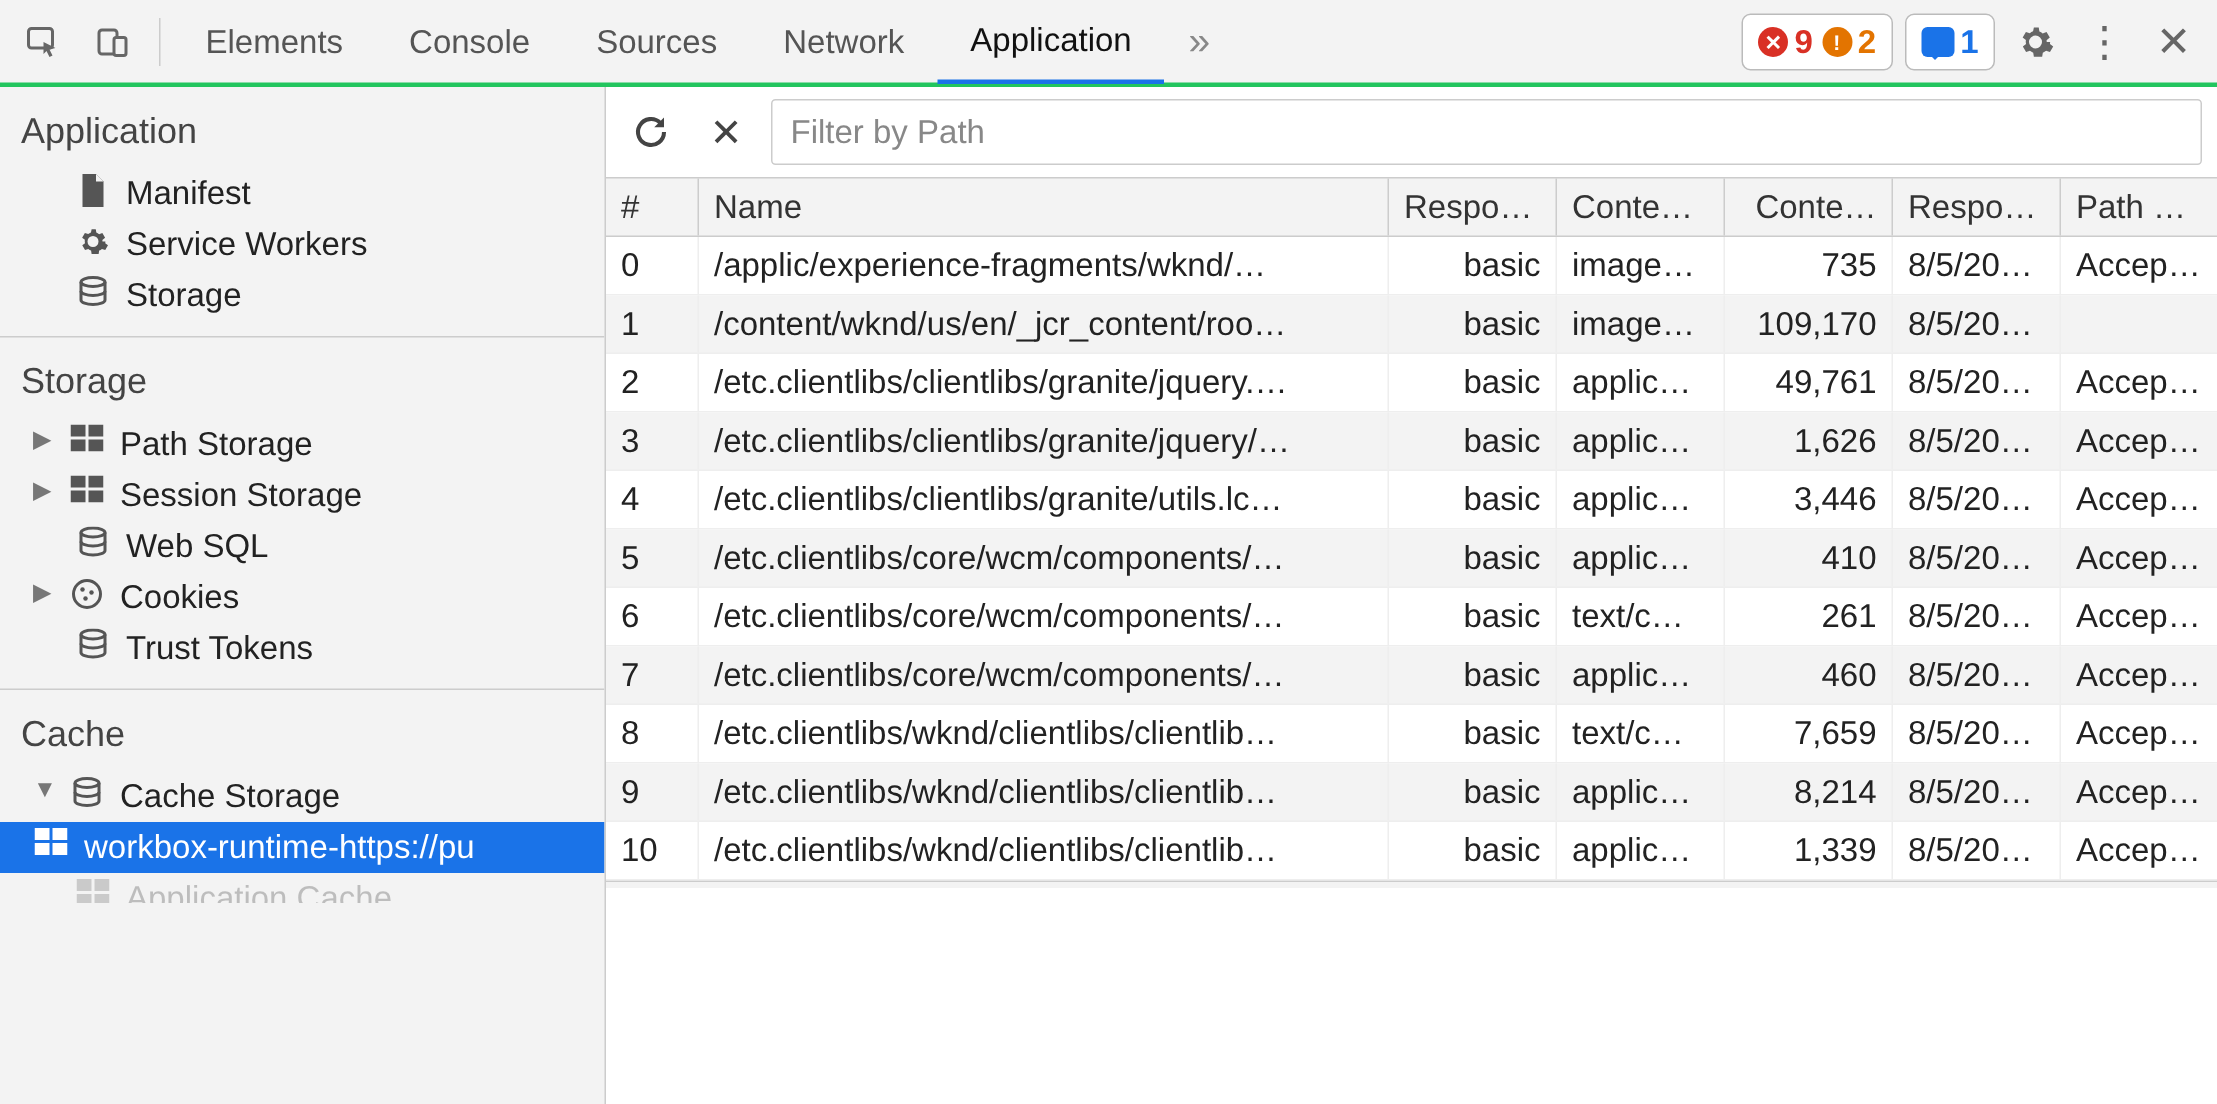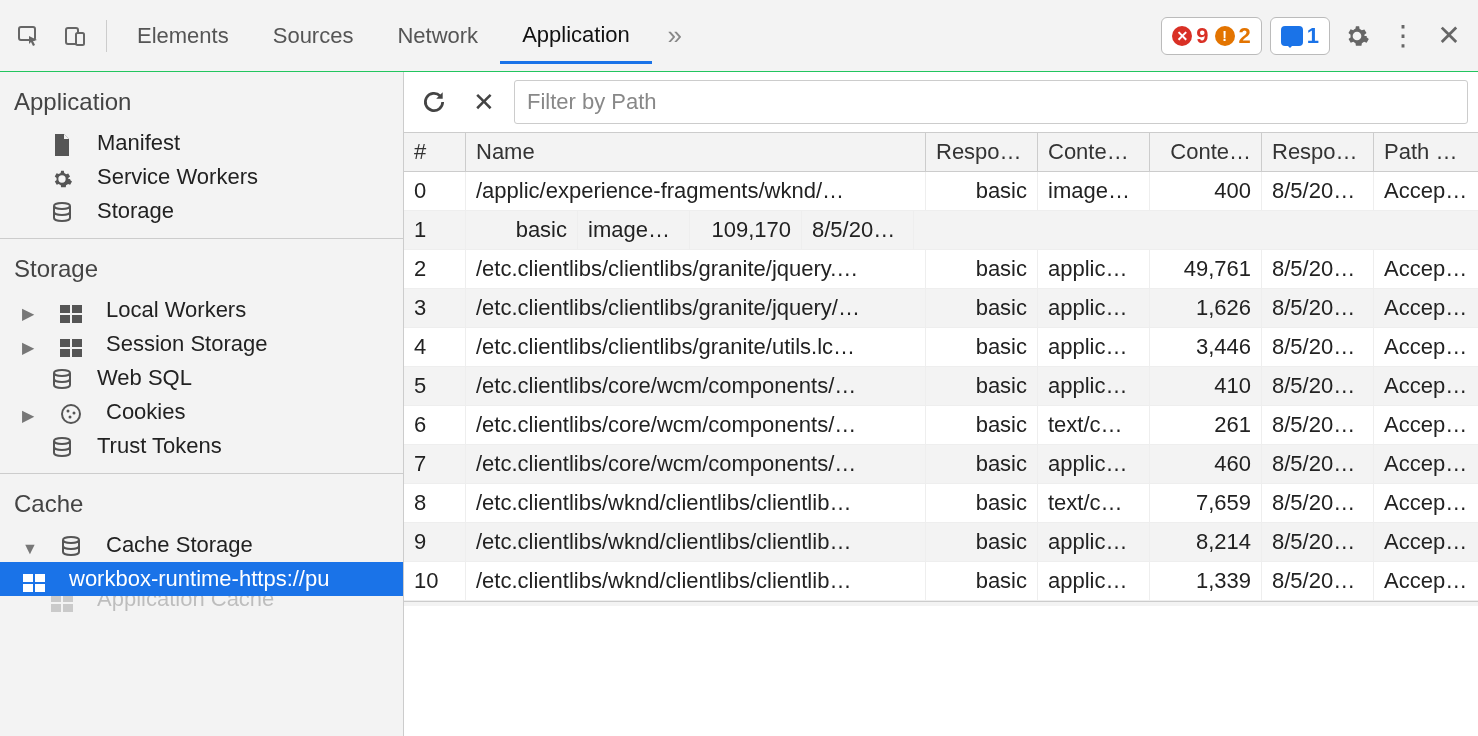--- a/index.html
+++ b/index.html
@@ -11,22 +11,22 @@
   height: 736px;
   overflow: hidden;
   background: #fff;
 }
 .root { display: flex; flex-direction: column; height: 100%; }
 
 
 .tabbar {
   display: flex;
   align-items: center;
-  height: 72px;
-  border-bottom: 1px solid #22c55e;
+  height: 58px;
+  border-bottom: 3px solid #22c55e;
   background: #f3f3f3;
   padding: 0 6px;
 }
 .tabbar .ico-btn {
   width: 46px; height: 46px;
   display: flex; align-items: center; justify-content: center;
   color: #555;
 }
 .tabbar .divider {
   width: 1px; height: 32px; background: #ccc; margin: 0 8px;
@@ -76,23 +76,23 @@
 .section {
   padding: 12px 0 10px 0;
   border-bottom: 1px solid #ccc;
 }
 .section-title {
   padding: 4px 14px 10px 14px;
   color: #444;
   font-size: 24px;
 }
 .tree-row {
-  display: flex; align-items: flex-end;
+  display: flex; align-items: flex-start;
   padding: 4px 0 4px 22px;
-  gap: 23px;
+  gap: 10px;
   white-space: nowrap;
   cursor: pointer;
 }
 .tree-row.sub { padding-left: 50px; }
 .tree-row.subsub { }
 .tree-row.selected { background:#1a73e8; color:#fff; }
 .tri { width:14px; display:inline-block; color:#777; font-size:16px;}
 .tree-ico { width:24px; display:inline-flex; align-items:center; justify-content:center;}
 
 
@@ -164,20 +164,21 @@
         </svg>
     </div>
     <div class="ico-btn">
       <svg width="24" height="24" viewBox="0 0 24 24">
           <rect x="3" y="4" width="12" height="16" rx="2" fill="none" stroke="#666" stroke-width="2"></rect>
           <rect x="13" y="9" width="8" height="12" rx="1.5" fill="#f3f3f3" stroke="#666" stroke-width="2"></rect>
         </svg>
     </div>
     <div class="divider"></div>
     <div class="tab">Elements</div>
+    <div class="tab">Console</div>
     <div class="tab">Sources</div>
     <div class="tab">Network</div>
     <div class="tab active">Application</div>
     <div class="ico-btn" style="color:#888;font-size:26px;">»</div>
     <div class="spacer"></div>
     <div class="badge-group">
       <span class="badge-err">
           <span class="dot err">✕</span>
           <span>9</span>
         </span>
@@ -242,21 +243,21 @@
           <span class="tri">▶</span>
           <span class="tree-ico">
               <svg width="22" height="18" viewBox="0 0 22 18">
                 <rect width="22" height="18" fill="none"></rect>
                 <rect x="0" y="0" width="10" height="8" fill="#555"></rect>
                 <rect x="12" y="0" width="10" height="8" fill="#555"></rect>
                 <rect x="0" y="10" width="10" height="8" fill="#555"></rect>
                 <rect x="12" y="10" width="10" height="8" fill="#555"></rect>
               </svg>
             </span>
-          <span>Local Workers</span>
+          <span>Path Storage</span>
         </div>
         <div class="tree-row">
           <span class="tri">▶</span>
           <span class="tree-ico">
               <svg width="22" height="18" viewBox="0 0 22 18">
                 <rect x="0" y="0" width="10" height="8" fill="#555"></rect>
                 <rect x="12" y="0" width="10" height="8" fill="#555"></rect>
                 <rect x="0" y="10" width="10" height="8" fill="#555"></rect>
                 <rect x="12" y="10" width="10" height="8" fill="#555"></rect>
               </svg>
@@ -356,26 +357,27 @@
         <div class="th col-time">Respo …</div>
         <div class="th col-vary">Path H…</div>
       </div>
 
       <div class="tbody" id="tbody">
           <div class="tr">
             <div class="td col-idx">0</div>
             <div class="td col-name">/applic/experience-fragments/wknd/…</div>
             <div class="td col-resp" style="text-align:right;">basic</div>
             <div class="td col-c1">image…</div>
-            <div class="td col-c2">400</div>
+            <div class="td col-c2">735</div>
             <div class="td col-time">8/5/20…</div>
             <div class="td col-vary" style="border-right:none;">Accep…</div>
           </div>
           <div class="tr">
             <div class="td col-idx">1</div>
+            <div class="td col-name">/content/wknd/us/en/_jcr_content/roo…</div>
             <div class="td col-resp" style="text-align:right;">basic</div>
             <div class="td col-c1">image…</div>
             <div class="td col-c2">109,170</div>
             <div class="td col-time">8/5/20…</div>
             <div class="td col-vary" style="border-right:none;"></div>
           </div>
           <div class="tr">
             <div class="td col-idx">2</div>
             <div class="td col-name">/etc.clientlibs/clientlibs/granite/jquery.…</div>
             <div class="td col-resp" style="text-align:right;">basic</div>

